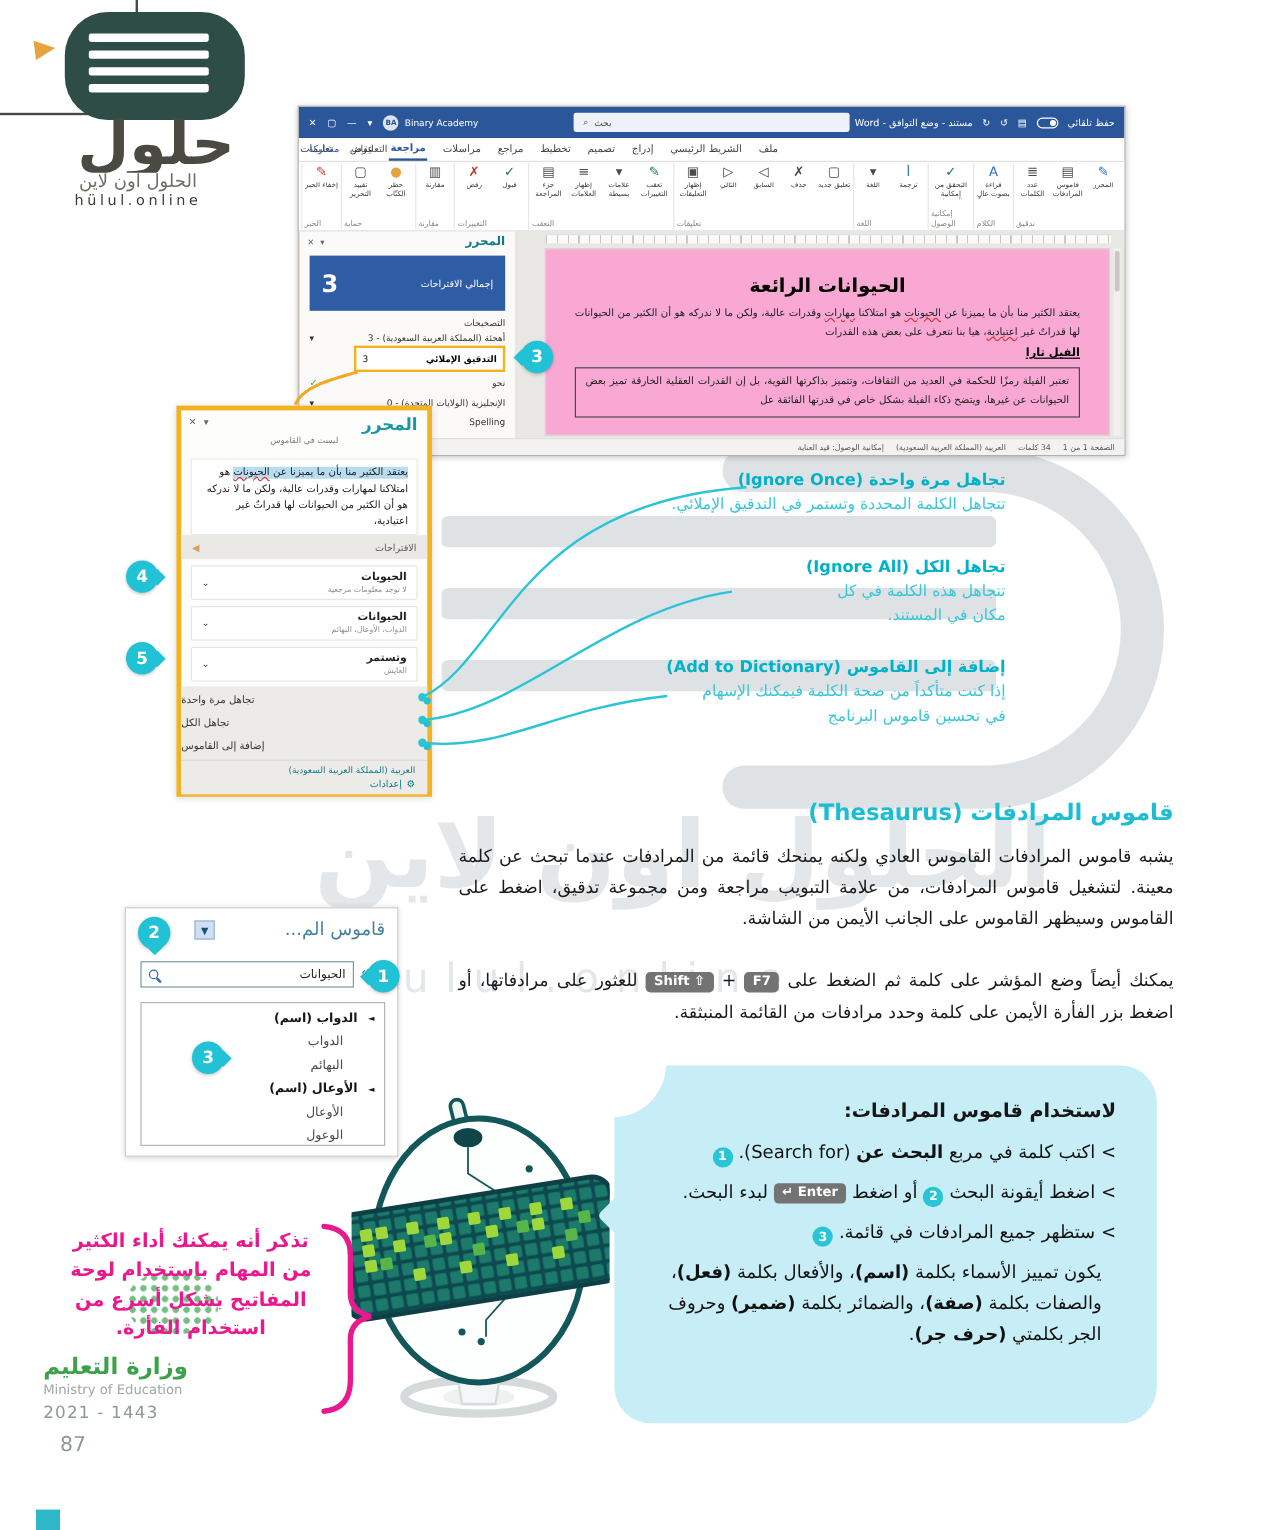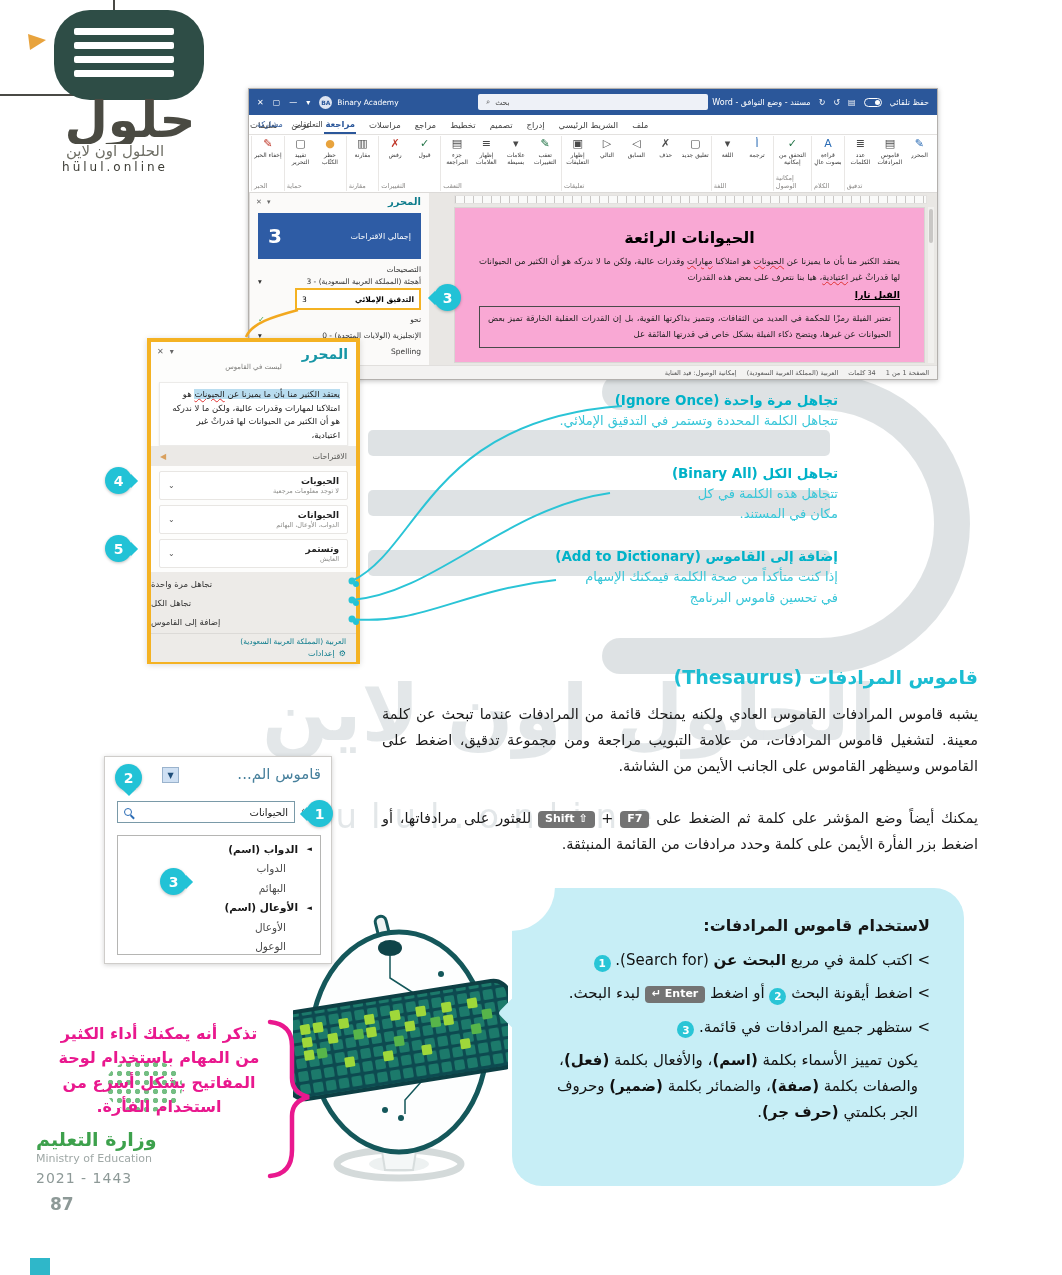--- a/index.html
+++ b/index.html
@@ -130,21 +130,21 @@
 .tip-title{font-size:16px;font-weight:bold;color:#161616;margin-bottom:12px}
 .tip-line{font-size:15px;color:#111;line-height:1.75;margin-bottom:7px}
 .tip-note{font-size:15px;color:#111;line-height:1.75;padding-right:12px}
 .b{font-weight:bold}
 .nbdg{display:inline-flex;width:17px;height:17px;border-radius:50%;background:#29c5d6;color:#fff;font-size:10.5px;font-weight:bold;align-items:center;justify-content:center;vertical-align:-2px}
 
 .ministry{left:36px;top:1128px;z-index:3}
 .min-ar{font-size:19px;font-weight:bold;color:#3da14c;direction:rtl;text-align:left}
 .min-en{font-size:11px;color:#9fa8a6;margin-top:2px}
 .min-years{font-size:14px;color:#8d9997;margin-top:5px;letter-spacing:1px}
-.pageno{left:50px;top:1194px;font-size:17px;font-weight:bold;color:#8d9997;z-index:3}
+.pageno{left:50px;top:1194px;font-size:17px;font-weight:normal;color:#8d9997;z-index:3}
 .cornersq{left:30px;top:1258px;width:20px;height:17px;background:#2fb7c9;z-index:3}
 
 .overlay{position:absolute;left:0;top:0;z-index:7;pointer-events:none}
 </style>
 </head>
 <body>
 
 <div id="page">
 
   <div class="wm wm-ar">الحلول اون لاين</div>
@@ -533,21 +533,21 @@
   </div>
 
   <div class="callouts">
 
       <div class="co co1">
         <div class="co-title"><span class="co-ar">تجاهل مرة واحدة</span> <span class="co-en">(Ignore Once)</span></div>
         <div class="co-body">تتجاهل الكلمة المحددة وتستمر في التدقيق الإملائي.</div>
       </div>
 
       <div class="co co2">
-        <div class="co-title"><span class="co-ar">تجاهل الكل</span> <span class="co-en">(Binary All)</span></div>
+        <div class="co-title"><span class="co-ar">تجاهل الكل</span> <span class="co-en">(Ignore All)</span></div>
         <div class="co-body">تتجاهل هذه الكلمة في كل مكان في المستند.</div>
       </div>
 
       <div class="co co3">
         <div class="co-title"><span class="co-ar">إضافة إلى القاموس</span> <span class="co-en">(Add to Dictionary)</span></div>
         <div class="co-body">إذا كنت متأكداً من صحة الكلمة فيمكنك الإسهام في تحسين قاموس البرنامج</div>
       </div>
     </div>
 
   <div class="th-head-line">

